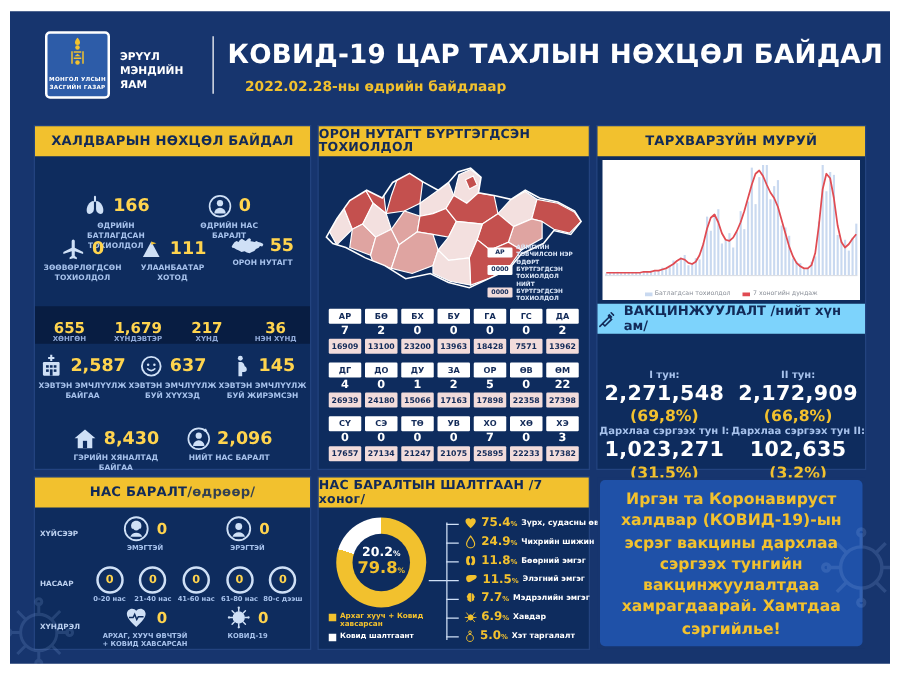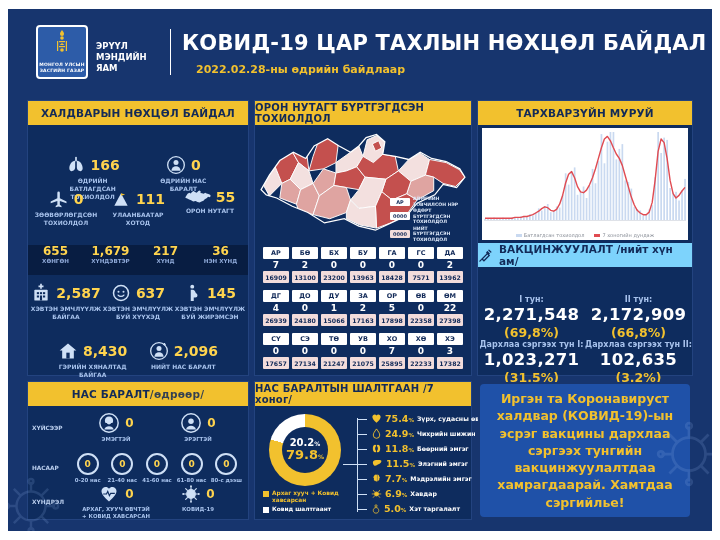--- a/index.html
+++ b/index.html
@@ -32,21 +32,21 @@
 
   
   .stat-row{display:flex;justify-content:space-evenly;align-items:flex-start;}
   .stat{display:flex;flex-direction:column;align-items:center;width:72px;}
   .stat-top{display:flex;align-items:center;gap:5px;}
   .stat-value{color:#ffd44e;font-weight:bold;font-size:14px;}
   .stat-label{margin-top:2px;color:#a7c2ec;font-weight:bold;font-size:6px;line-height:1.3;text-align:center;text-transform:uppercase;}
   .icon{display:inline-flex;}
   .icon svg{display:block;}
   .severity{position:absolute;left:0;width:100%;height:30px;background:#081d42;display:flex;}
-  .sev{flex:1;display:flex;flex-direction:column;align-items:center;justify-content:flex-start;}
+  .sev{flex:1;display:flex;flex-direction:column;align-items:center;justify-content:flex-end;}
   .sev-v{color:#ffd44e;font-weight:bold;font-size:12px;line-height:1.1;}
   .sev-l{color:#8fa9d8;font-weight:bold;font-size:5.6px;text-transform:uppercase;}
   .r1{position:absolute;left:10px;right:10px;top:30px;margin-top:24px;}
   .r2{position:absolute;left:2px;right:2px;top:88px;}
   .rowsev{top:144px;}
   .r3{position:absolute;left:2px;right:2px;top:182px;justify-content:center;}
   .r4{position:absolute;left:10px;right:10px;top:240px;}
 
   
   .mapbox{position:absolute;left:4px;top:27px;width:208px;height:116px;}

